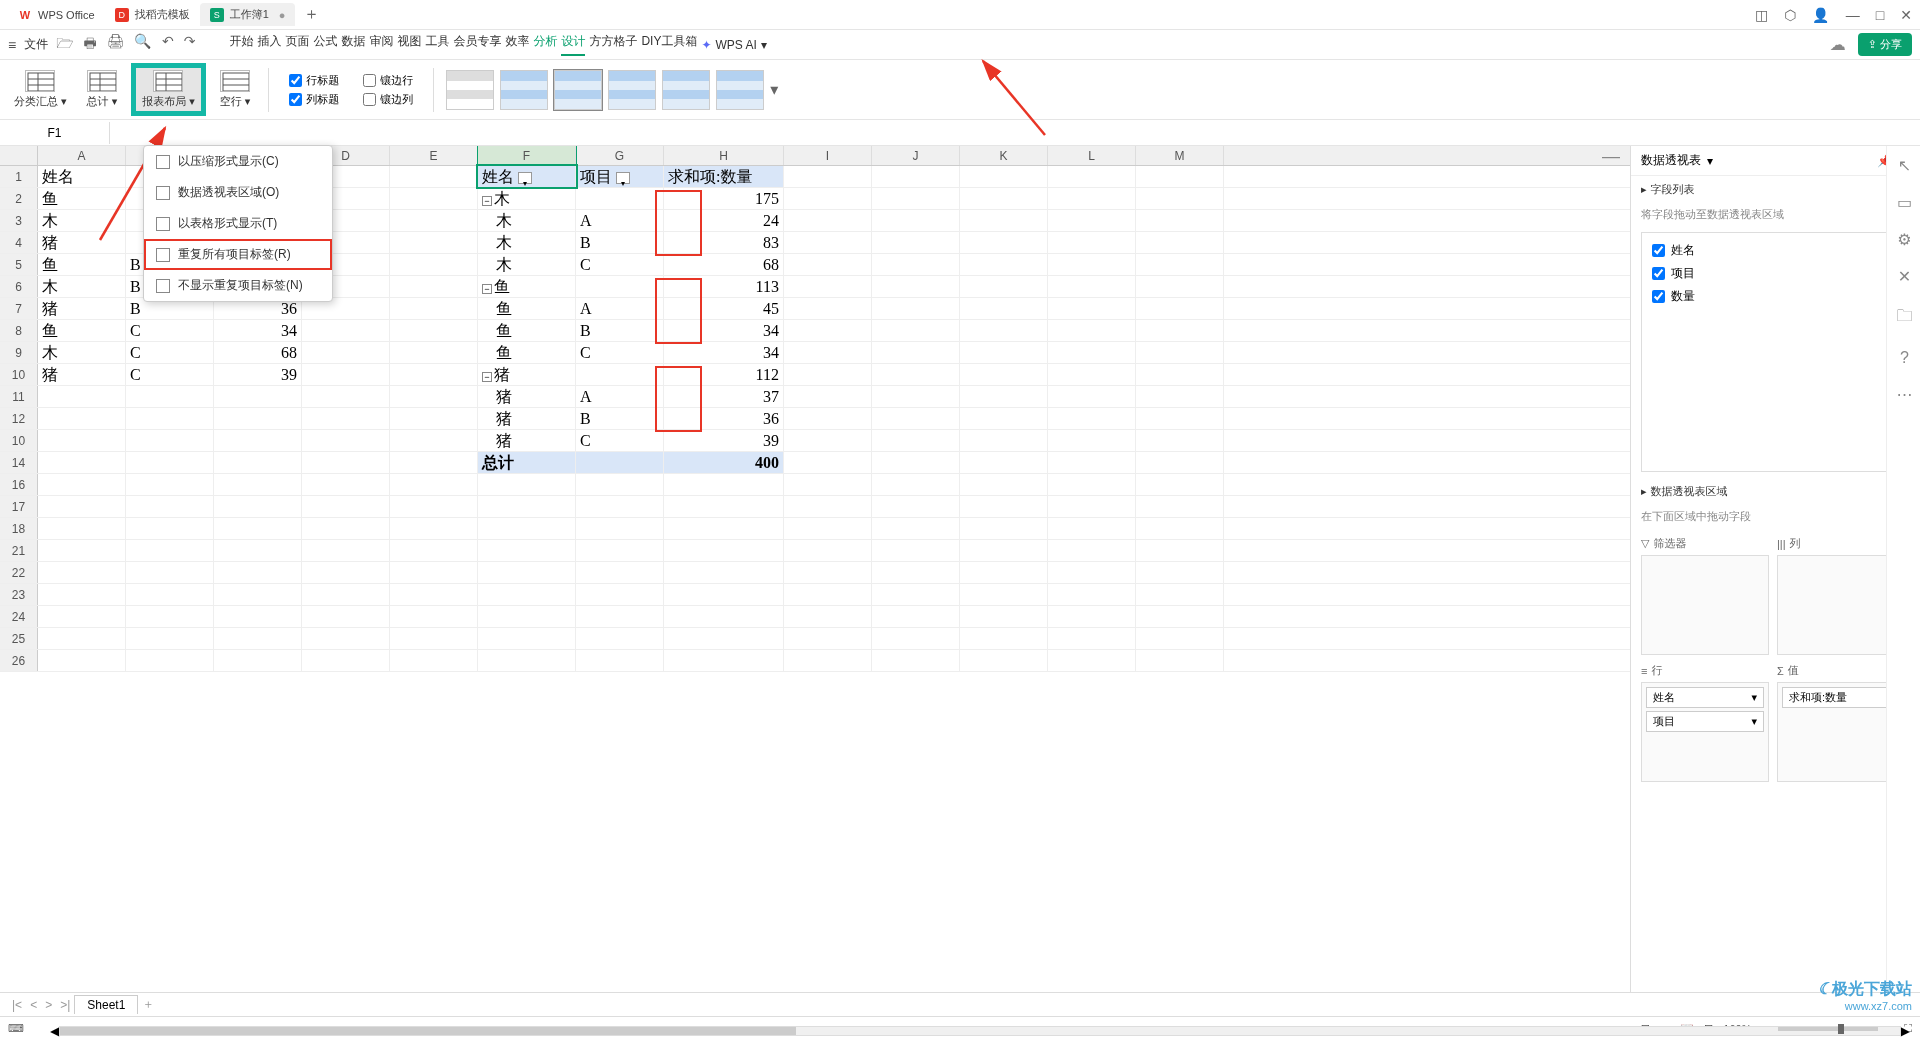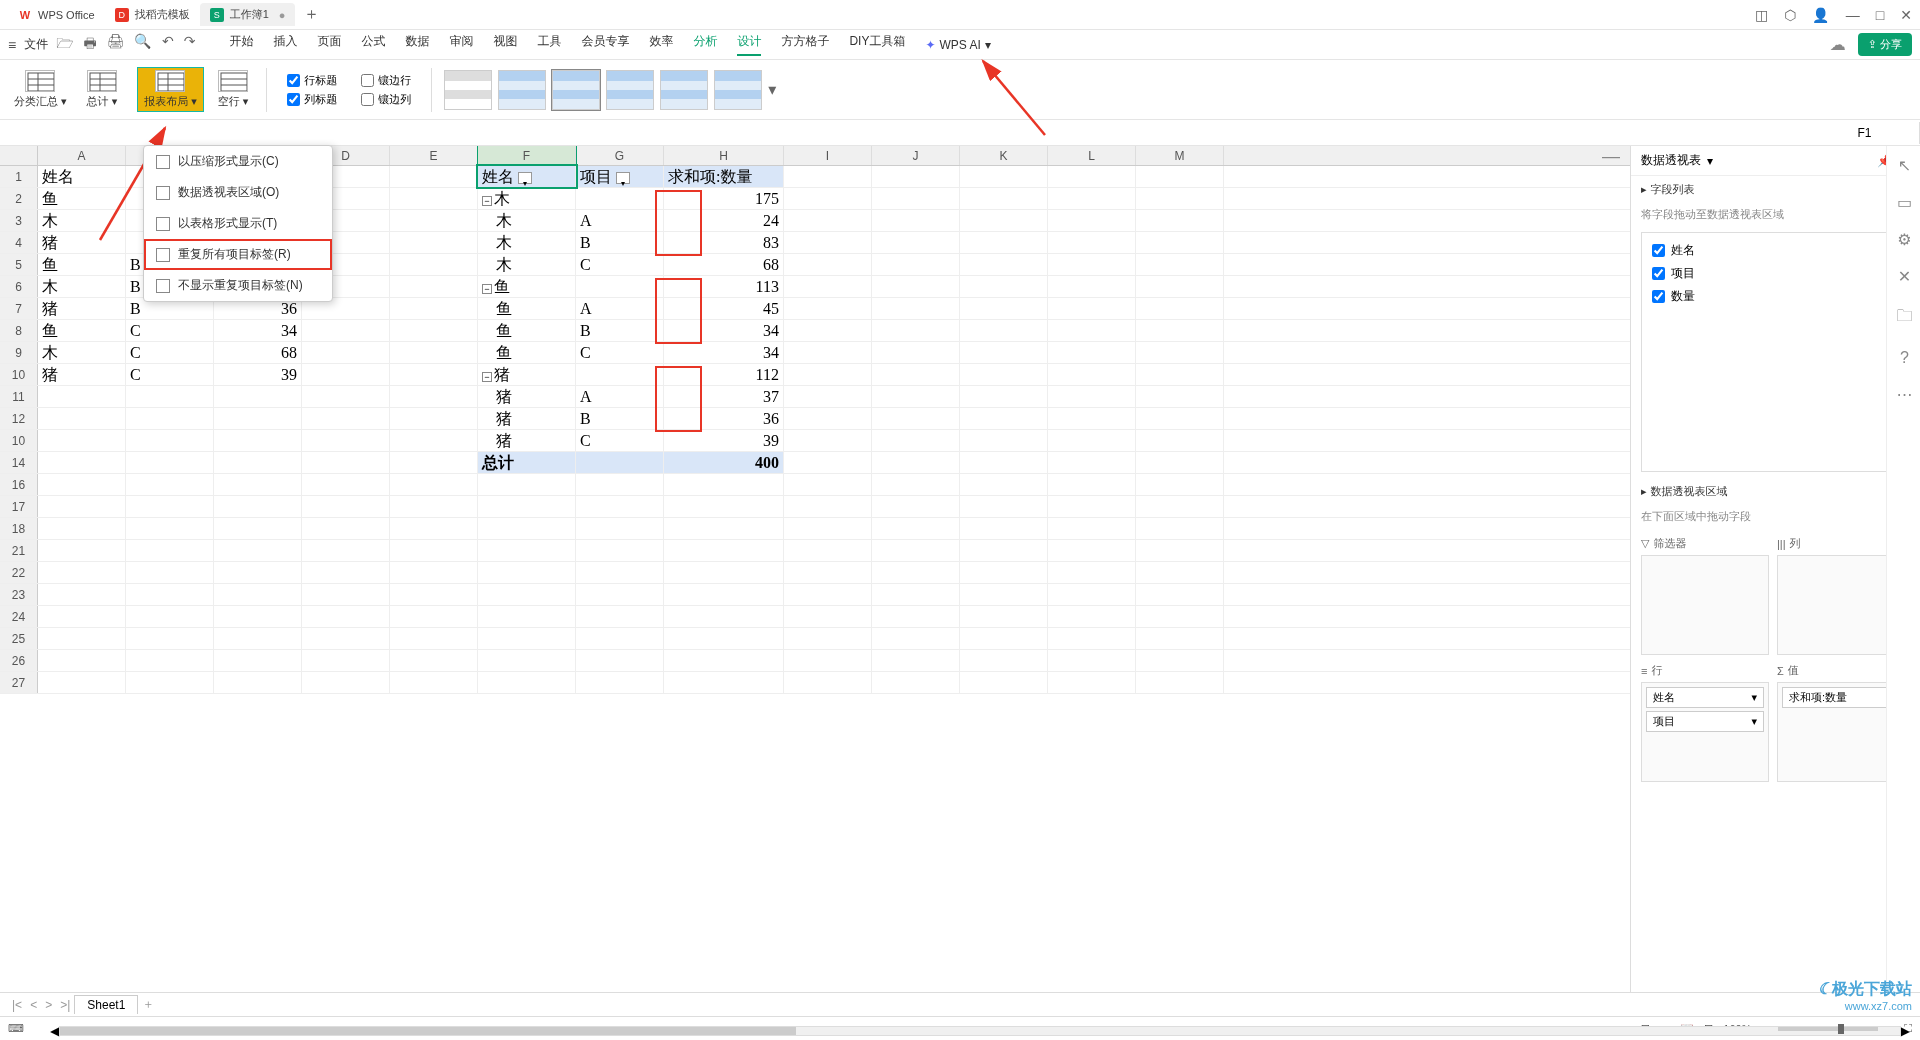--- a/index.html
+++ b/index.html
@@ -11,38 +11,38 @@
 .tab-close { color: #999; margin-left: 4px; }
 .tab-add { padding: 4px 8px; color: #666; cursor: pointer; }
 .win-controls { margin-left: auto; display: flex; gap: 16px; color: #666; }
 .win-controls span { cursor: pointer; font-size: 14px; }
 
 .menubar { height: 30px; background: #fff; display: flex; align-items: center; padding: 0 8px; gap: 14px; border-bottom: 1px solid #e5e5e5; }
 .menu-left { display: flex; align-items: center; gap: 8px; }
 .three-lines { font-size: 14px; color: #555; }
 .menu-file { font-size: 12px; color: #333; }
 .menu-icons { display: flex; gap: 10px; color: #666; font-size: 14px; }
-.menu-tabs { display: flex; gap: 20px; font-size: 12px; color: #333; margin-left: 20px; }
+.menu-tabs { display: flex; gap: 4px; font-size: 12px; color: #333; margin-left: 20px; }
 .menu-tabs span.active { color: #0aa06e; border-bottom: 2px solid #0aa06e; padding-bottom: 4px; }
 .menu-right { margin-left: auto; display: flex; align-items: center; gap: 12px; }
 .wps-ai { font-size: 12px; color: #333; display: flex; align-items: center; gap: 4px; }
 .share-btn { background: #0aa06e; color: #fff; padding: 4px 10px; border-radius: 4px; font-size: 11px; }
 
 .ribbon { height: 60px; background: #fff; display: flex; align-items: center; padding: 4px 8px; border-bottom: 1px solid #e5e5e5; gap: 8px; position: relative; }
 .ribbon-group { display: flex; flex-direction: column; align-items: center; font-size: 11px; color: #333; padding: 2px 6px; }
 .ribbon-group .icon-box { width: 30px; height: 22px; border: 1px solid #bbb; margin-bottom: 2px; background: #fff; display: flex; align-items: center; justify-content: center; }
-.ribbon-layout { border: 1px solid #14b8a6; background: #eab308; margin-left: 6px; }
+.ribbon-layout { border: 5px solid #14b8a6; background: #e5e5e5; }
 .ribbon-checks { display: flex; flex-direction: column; gap: 4px; font-size: 11px; padding: 0 8px; }
 .ribbon-checks label { display: flex; align-items: center; gap: 4px; }
 .ribbon-styles { display: flex; gap: 6px; }
 .style-swatch { width: 48px; height: 40px; border: 1px solid #ccc; background: linear-gradient(#ddd 25%, #fff 25%, #fff 50%, #ddd 50%, #ddd 75%, #fff 75%); }
 .style-swatch.blue { background: linear-gradient(#b3d1f0 25%, #e0ecf8 25%, #e0ecf8 50%, #b3d1f0 50%, #b3d1f0 75%, #e0ecf8 75%); }
 .ribbon-sep { width: 1px; height: 44px; background: #ddd; margin: 0 4px; }
 
-.namebox-row { height: 26px; background: #fff; display: flex; align-items: center; border-bottom: 1px solid #e5e5e5; justify-content: flex-end; }
+.namebox-row { height: 26px; background: #fff; display: flex; align-items: center; border-bottom: 1px solid #e5e5e5; }
 .namebox { width: 110px; text-align: center; font-size: 12px; border-right: 1px solid #ddd; padding: 4px; }
 
 .main { display: flex; height: calc(100% - 30px - 30px - 60px - 26px - 24px - 24px); background: #fff; position: relative; }
 .sheet-area { flex: 1; position: relative; overflow: hidden; }
 .col-headers { display: flex; height: 20px; background: #f0f0f0; border-bottom: 1px solid #ccc; }
 .row-header-corner { width: 38px; border-right: 1px solid #ccc; background: #f0f0f0; }
 .col-header { border-right: 1px solid #ddd; text-align: center; font-size: 12px; color: #555; line-height: 20px; }
 .col-A { width: 88px; } .col-B { width: 88px; } .col-C { width: 88px; } .col-D { width: 88px; } .col-E { width: 88px; }
 .col-F { width: 98px; } .col-G { width: 88px; } .col-H { width: 120px; } .col-I { width: 88px; } .col-J { width: 88px; }
 .col-K { width: 88px; } .col-L { width: 88px; } .col-M { width: 88px; }
@@ -629,36 +629,20 @@
           <div class="cell " style="width:88px"></div>
           <div class="cell " style="width:120px"></div>
           <div class="cell " style="width:88px"></div>
           <div class="cell " style="width:88px"></div>
           <div class="cell " style="width:88px"></div>
           <div class="cell " style="width:88px"></div>
           <div class="cell " style="width:88px"></div>
         </div>
         <div class="row">
           <div class="row-header">26</div>
-          <div class="cell " style="width:88px"></div>
-          <div class="cell " style="width:88px"></div>
-          <div class="cell num" style="width:88px"></div>
-          <div class="cell " style="width:88px"></div>
-          <div class="cell " style="width:88px"></div>
-          <div class="cell " style="width:98px"></div>
-          <div class="cell " style="width:88px"></div>
-          <div class="cell " style="width:120px"></div>
-          <div class="cell " style="width:88px"></div>
-          <div class="cell " style="width:88px"></div>
-          <div class="cell " style="width:88px"></div>
-          <div class="cell " style="width:88px"></div>
-          <div class="cell " style="width:88px"></div>
-        </div>
-        <div class="row">
-          <div class="row-header">27</div>
           <div class="cell " style="width:88px"></div>
           <div class="cell " style="width:88px"></div>
           <div class="cell num" style="width:88px"></div>
           <div class="cell " style="width:88px"></div>
           <div class="cell " style="width:88px"></div>
           <div class="cell " style="width:98px"></div>
           <div class="cell " style="width:88px"></div>
           <div class="cell " style="width:120px"></div>
           <div class="cell " style="width:88px"></div>
           <div class="cell " style="width:88px"></div>

